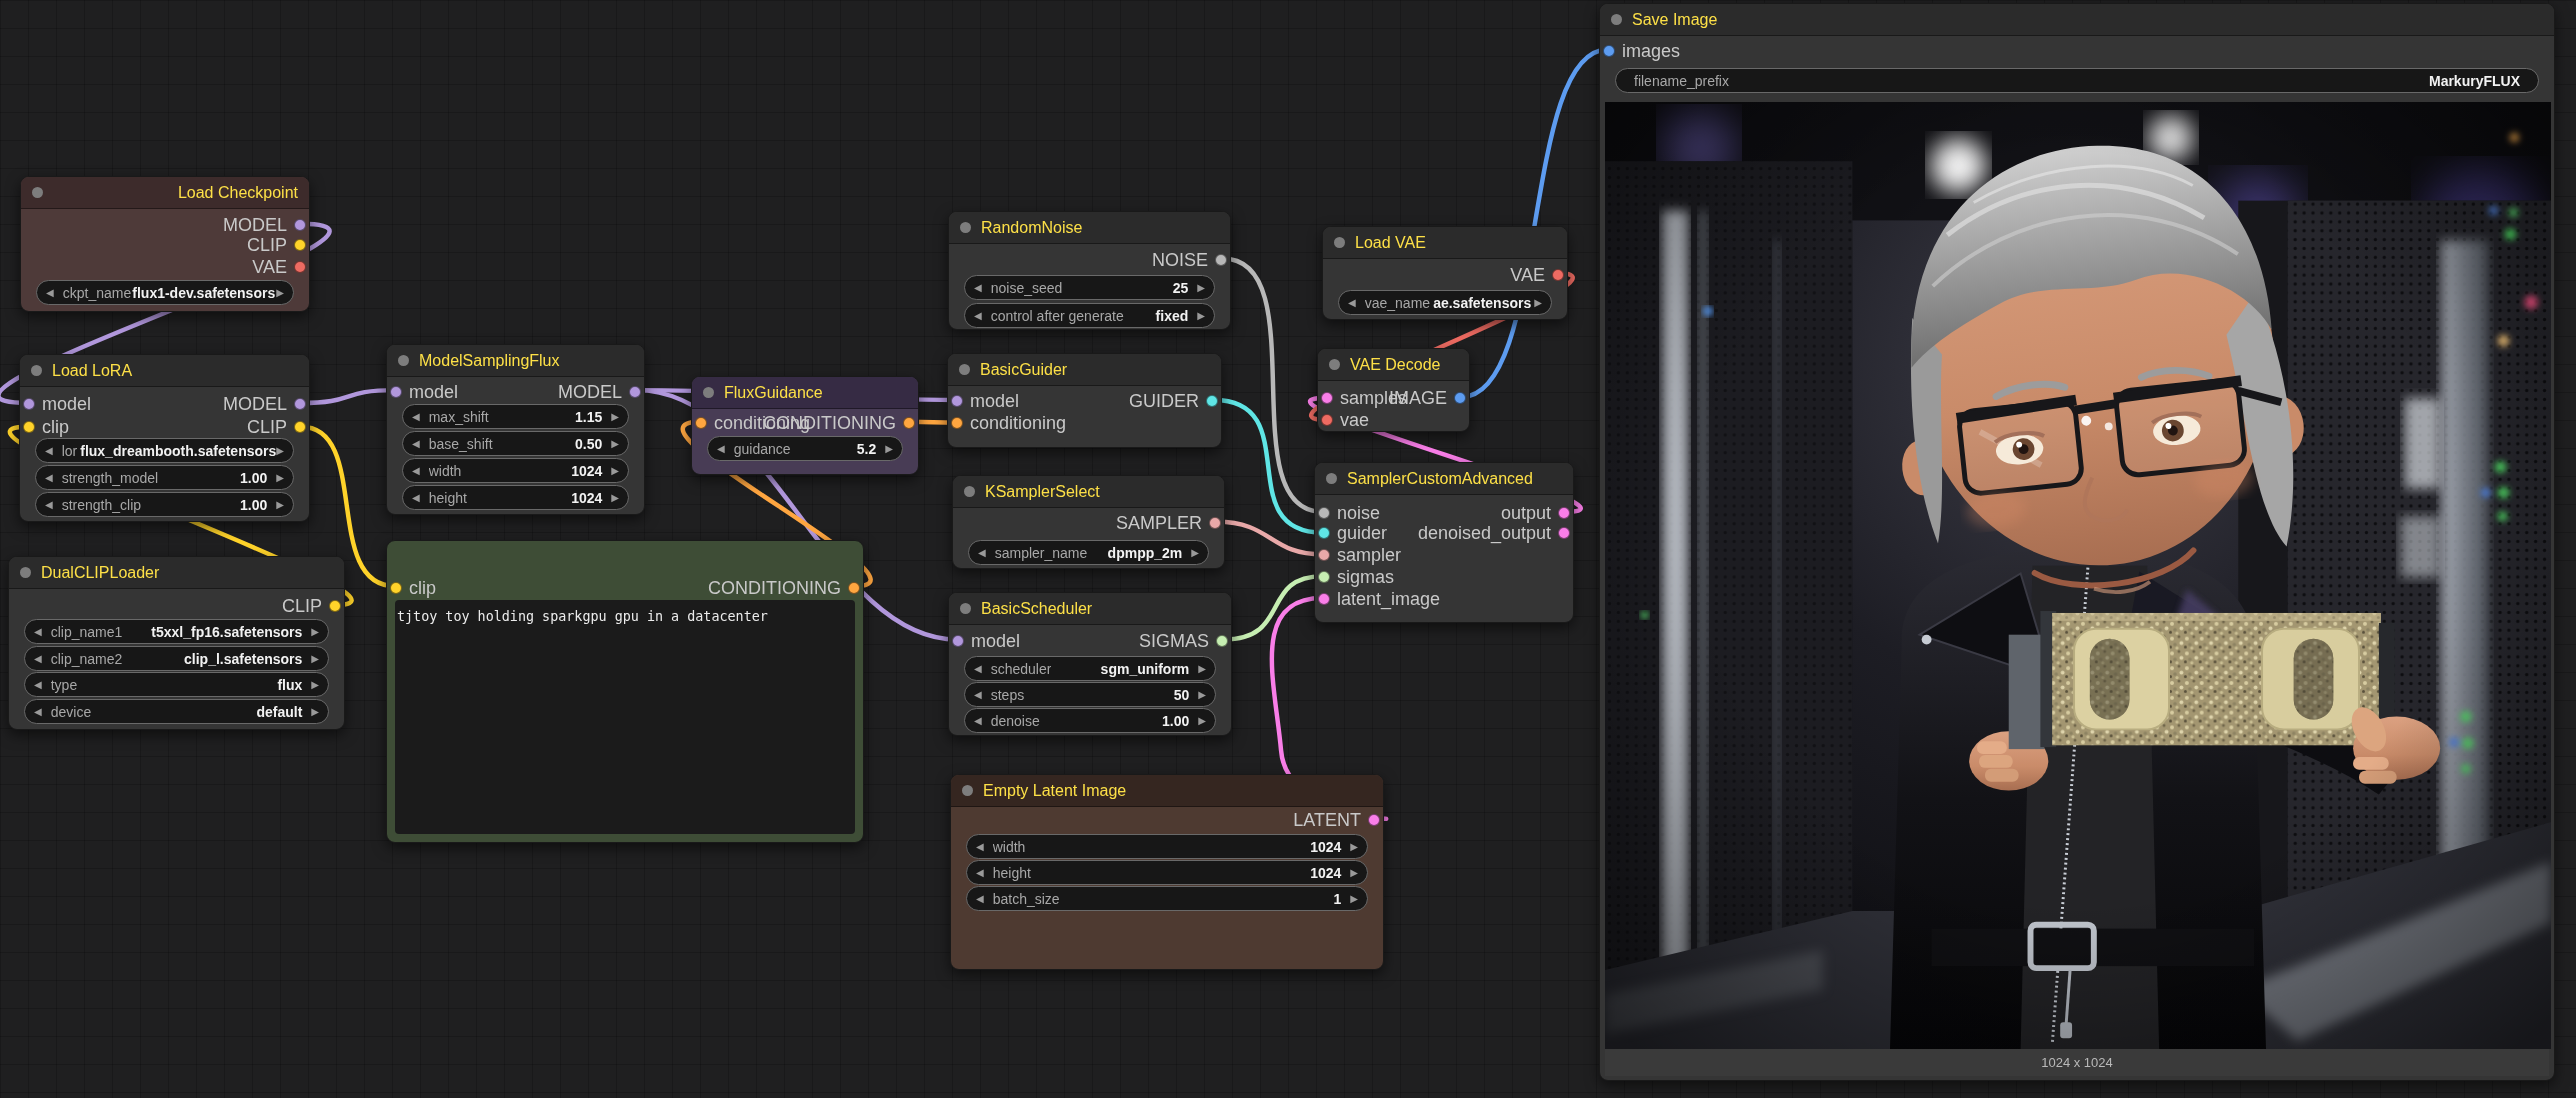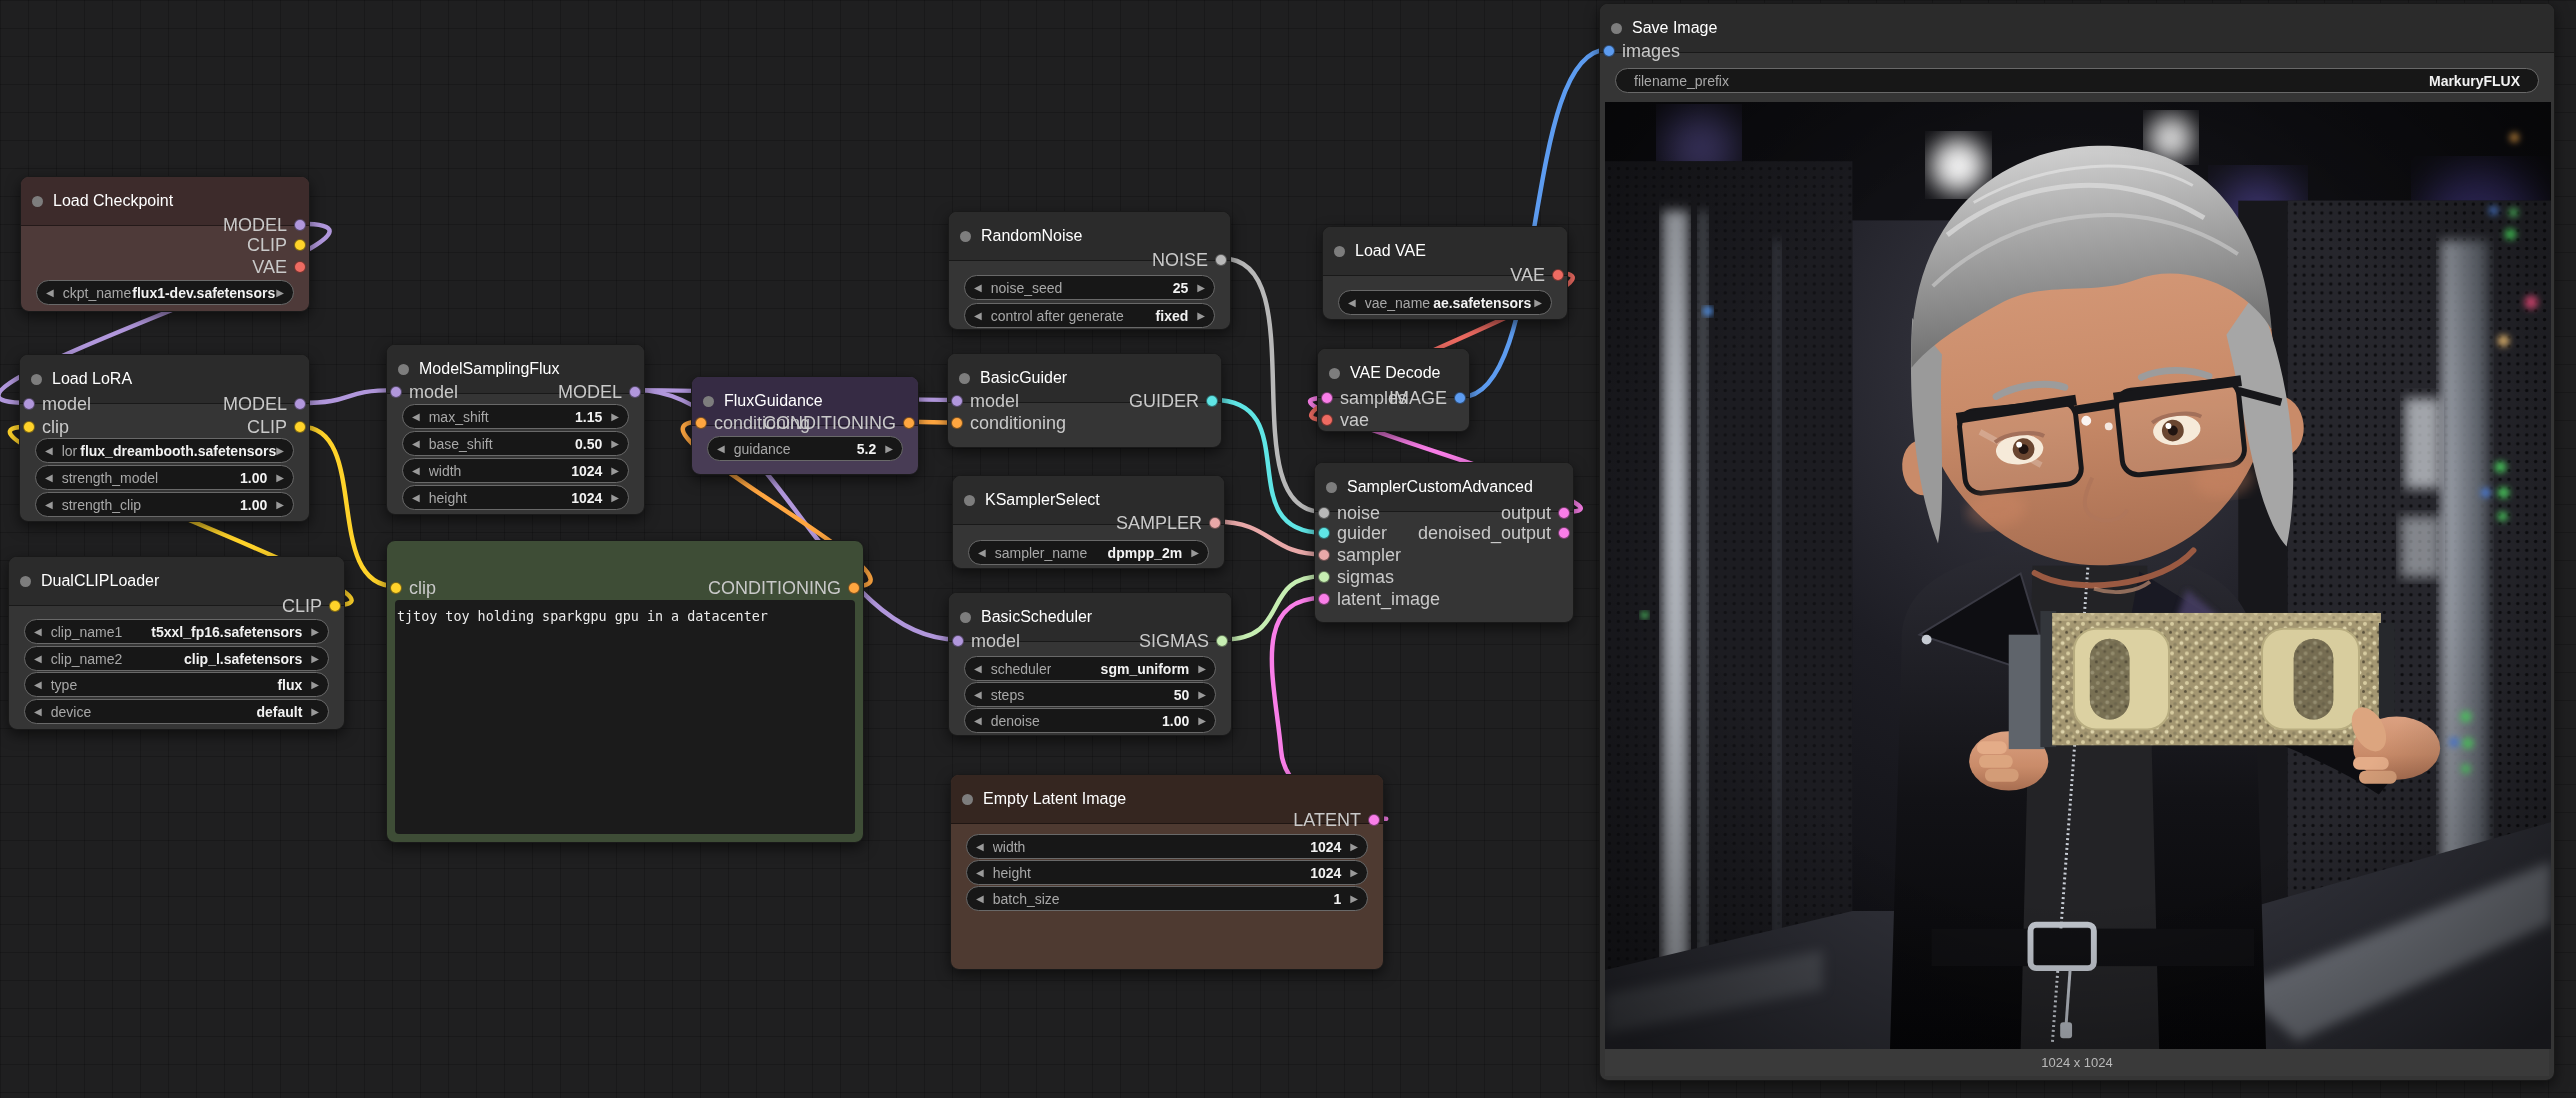--- a/index.html
+++ b/index.html
@@ -10,27 +10,27 @@
       linear-gradient(rgba(0,0,0,.20) 1px, transparent 1px),
       linear-gradient(90deg, rgba(0,0,0,.20) 1px, transparent 1px);
     background-size:28px 28px;
     font-family:"Liberation Sans", sans-serif;
   }
   .wires{position:absolute;left:0;top:0;z-index:1;pointer-events:none;}
   .wires path{fill:none;stroke-width:4.5;stroke-linecap:round;}
 
   .node{position:absolute;z-index:2;border-radius:9px;background:#353535;
         border:1px solid #191919;box-shadow:0 5px 14px rgba(0,0,0,.55);box-sizing:border-box;}
-  .hd{position:absolute;top:0;left:0;right:0;height:49px;border-radius:8px 8px 0 0;
+  .hd{position:absolute;top:0;left:0;right:0;height:32px;border-radius:8px 8px 0 0;
       background:#2b2b2b;border-bottom:1px solid rgba(0,0,0,.4);
       display:flex;align-items:center;gap:10px;padding:8px 11px;
-      font-size:16px;color:#ffffff;white-space:nowrap;box-sizing:border-box;}
+      font-size:16px;color:#fde047;white-space:nowrap;box-sizing:border-box;}
   .sdot{width:11px;height:11px;border-radius:50%;background:#7d7d7d;flex:0 0 auto;}
 
-  .t-maroon{background:#4e3a39;} .t-maroon .hd{background:#3d2b2b;}
+  .t-maroon{background:#4e3a39;} .t-maroon .hd{background:#3d2b2b;justify-content:space-between;}
   .t-brown{background:#4e3a31;}  .t-brown .hd{background:#352620;}
   .t-purple{background:#483c55;} .t-purple .hd{background:#362b44;}
   .t-green{background:#3e4d36;}  .t-green .hd{background:#2e3d28;}
 
   .row{position:absolute;left:0;right:0;height:22px;font-size:18px;color:#c9c9c9;line-height:22px;}
   .pin{position:absolute;width:12px;height:12px;border-radius:50%;top:5px;border:1px solid rgba(0,0,0,.5);box-sizing:border-box;}
   .pin.in{left:3px;} .pin.out{right:3px;}
   .lab.in{position:absolute;left:22px;} .lab.out{position:absolute;right:22px;}
 
   .c-model{background:#b197dc;} .c-clip{background:#ffd32a;} .c-vae{background:#ee6b62;}

